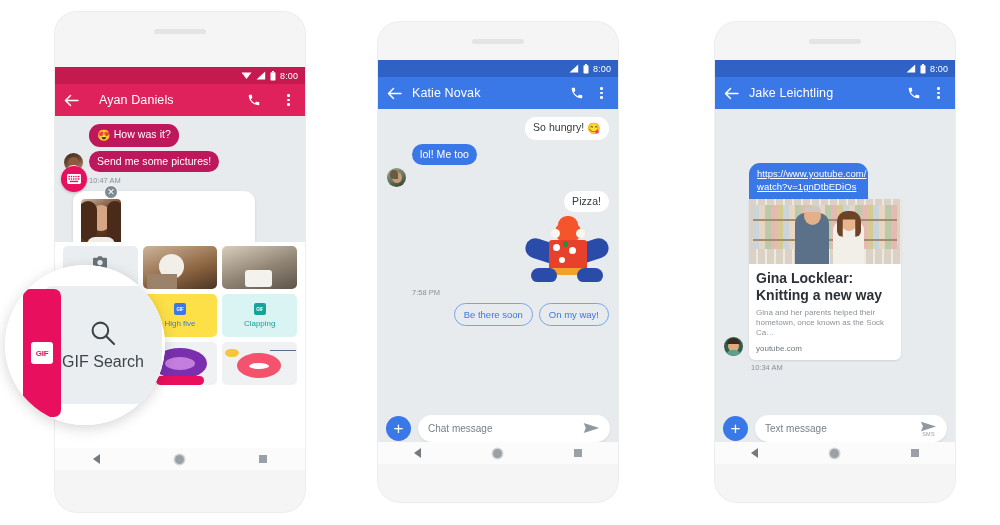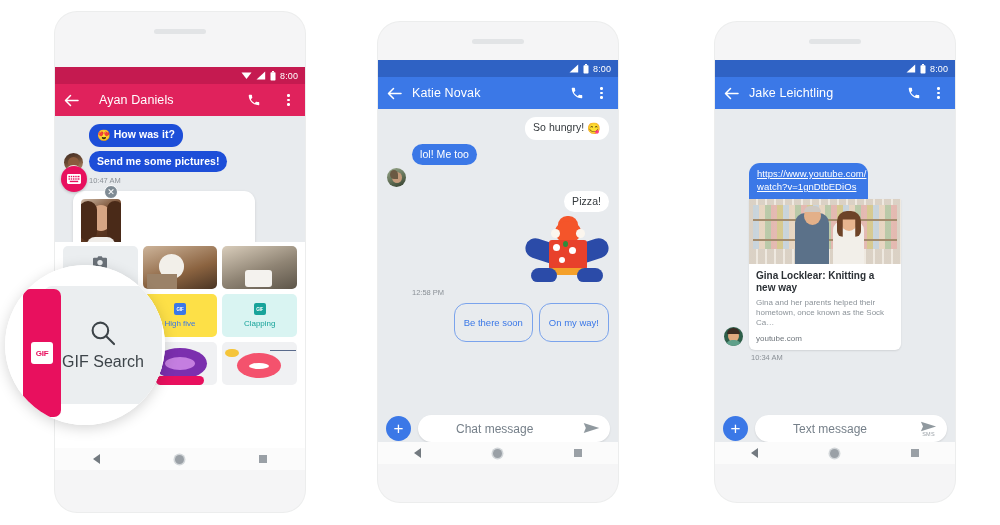--- a/index.html
+++ b/index.html
@@ -51,21 +51,21 @@
   .row { display: flex; align-items: flex-end; margin-bottom: 4px; }
   .row.out { justify-content: flex-end; }
   .avatar {
     width: 19px; height: 19px; border-radius: 50%; flex: 0 0 19px;
     margin-right: 6px; overflow: hidden; position: relative;
   }
   .bubble {
     max-width: 78%; border-radius: 11px; padding: 4px 8px;
     font-size: 10.5px; line-height: 1.25; letter-spacing: .05px;
   }
-  .bubble.in-red { background: #1d4ed8; color: #fff; font-weight: bold; }
+  .bubble.in-red { background: #be185d; color: #fff; }
   .bubble.in-blue { background: #3b78e7; color: #fff; }
   .bubble.out-white { background: #fff; color: #34393d; }
   .bubble.link { background: #3b78e7; color: #fff; padding: 5px 8px; }
   .bubble.link a { color: #fff; text-decoration: underline; font-size: 9.5px; line-height: 1.35; display:block; }
   .ts { font-size: 7.5px; color: #8a9096; margin: 1px 0 6px 25px; }
   .emoji { font-size: 11px; vertical-align: -1px; }
 
   
   .composer {
     position: absolute; left: 0; right: 0; bottom: 22px;
@@ -75,36 +75,36 @@
     width: 25px; height: 25px; border-radius: 50%; flex: 0 0 25px;
     display: flex; align-items: center; justify-content: center;
     color: #fff; font-size: 17px; line-height: 0; font-weight: 300;
   }
   .fab.blue { background: #3b78e7; }
   .inputpill {
     flex: 1; height: 27px; background: #fff; border-radius: 14px;
     display: flex; align-items: center; padding: 0 10px;
     box-shadow: 0 1px 2px rgba(0,0,0,.10);
   }
-  .inputpill .ph { flex: 1; font-size: 12px; color: #76808a; margin-left: 28px; }
+  .inputpill .ph { flex: 1; font-size: 10px; color: #76808a; }
 
   
   .navbar {
     position: absolute; left: 0; right: 0; bottom: 0; height: 22px;
     background: #fbfbfb; display: flex; align-items: center; justify-content: space-around;
   }
   .nav-back { width:0;height:0;border-top:5px solid transparent;border-bottom:5px solid transparent;border-right:7px solid #737a80; }
   .nav-home { width:9px;height:9px;border-radius:50%;background:#9aa0a6;box-shadow:0 0 0 1.5px #d2d6d9; }
   .nav-rec { width:8px;height:8px;background:#9aa0a6; }
 
   
   .chips { display: flex; justify-content: flex-end; gap: 6px; margin-top: 4px; }
   .chip {
     border: 1.2px solid #7aa3ec; color: #3b78e7; background: transparent;
-    border-radius: 12px; padding: 13px 9px; font-size: 9.5px;
+    border-radius: 12px; padding: 5px 9px; font-size: 9.5px;
   }
 
   
   .attach-card {
     background: #fff; border-radius: 11px; box-shadow: 0 1px 3px rgba(0,0,0,.12);
     padding: 8px; position: relative; width: 182px; margin-left: 9px;
   }
   .attach-thumb { width: 40px; height: 48px; border-radius: 4px; overflow: hidden; position: relative; }
   .attach-x {
     position: absolute; top: -6px; left: 31px; width: 14px; height: 14px; border-radius: 50%;
@@ -147,21 +147,21 @@
     position:absolute; left: 18px; top: 24px; width: 38px; height: 128px;
     background: #e8105e; border-radius: 7px; display:flex; align-items:center; justify-content:center;
   }
   .mag-gifbadge { width: 22px; height: 22px; background:#fff; border-radius:3px; display:flex;align-items:center;justify-content:center;
     color:#e8105e; font-size:8px; font-weight:bold; letter-spacing:-.3px; }
 
   
   .yt-card { background: #fff; border-radius: 4px; overflow: hidden; width: 152px; box-shadow: 0 1px 2px rgba(0,0,0,.10); }
   .yt-thumb { height: 65px; position: relative; overflow: hidden; }
   .yt-body { padding: 6px 7px 7px 7px; }
-  .yt-title { font-size: 10px; color: #2c3136; font-weight: bold; line-height: 1.25; }
+  .yt-title { font-size: 14px; color: #2c3136; font-weight: bold; line-height: 1.25; }
   .yt-desc { font-size: 8px; color: #8c9399; line-height: 1.3; margin-top: 3px; }
   .yt-src { font-size: 8px; color: #6f767c; margin-top: 5px; }
   .linkwrap { display:flex; }
   .linkcol { display:flex; flex-direction:column; align-items:flex-start; }
 
   .sms-send { display:flex; flex-direction:column; align-items:center; gap:0px; }
   .sms-send .lbl { font-size:5.5px; color:#9aa1a7; letter-spacing:.2px; margin-top:-1px; }
 </style>
 </head>
 <body>
@@ -419,21 +419,21 @@
               <div style="position:absolute;left:44px;top:31px;width:7px;height:7px;border-radius:50%;background:#fff;"></div>
               <div style="position:absolute;left:34px;top:41px;width:6px;height:6px;border-radius:50%;background:#fff;"></div>
               <div style="position:absolute;left:38px;top:25px;width:5px;height:6px;border-radius:50%;background:#2e8b3c;"></div>
               <div style="position:absolute;left:24px;top:52px;width:38px;height:7px;background:#f4a02a;border-radius:0 0 4px 4px;"></div>
               <div style="position:absolute;left:6px;bottom:0;width:26px;height:14px;border-radius:11px 11px 9px 9px;background:#2b4ba8;"></div>
               <div style="position:absolute;right:6px;bottom:0;width:26px;height:14px;border-radius:11px 11px 9px 9px;background:#2b4ba8;"></div>
             </div>
           </div>
 
 
-          <div class="ts">12:58 PM</div>
+          <div class="ts">7:58 PM</div>
 
           <div class="chips">
             <span class="chip">Be there soon</span>
             <span class="chip">On my way!</span>
           </div>
         </div>
 
         <div class="composer">
           <div class="fab blue">+</div>
           <div class="inputpill">

